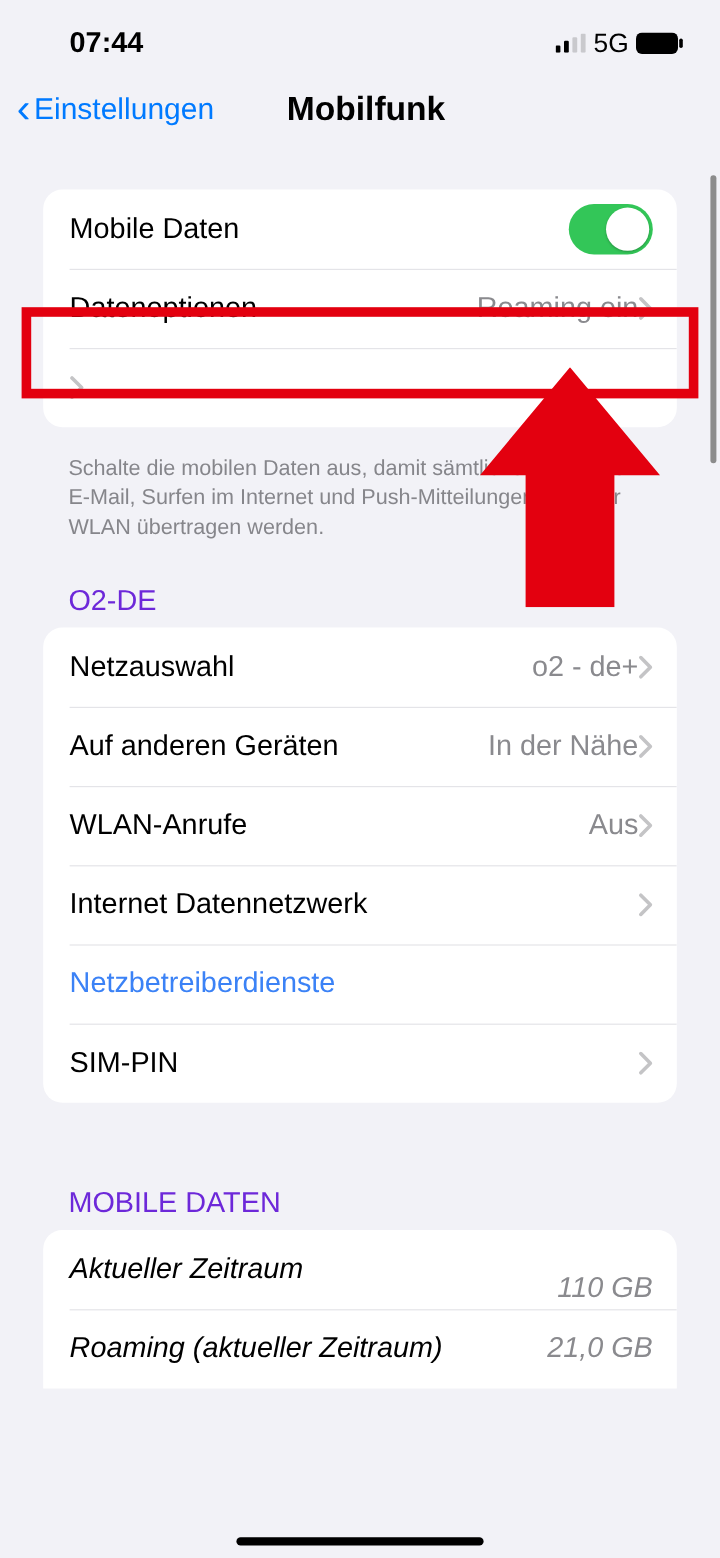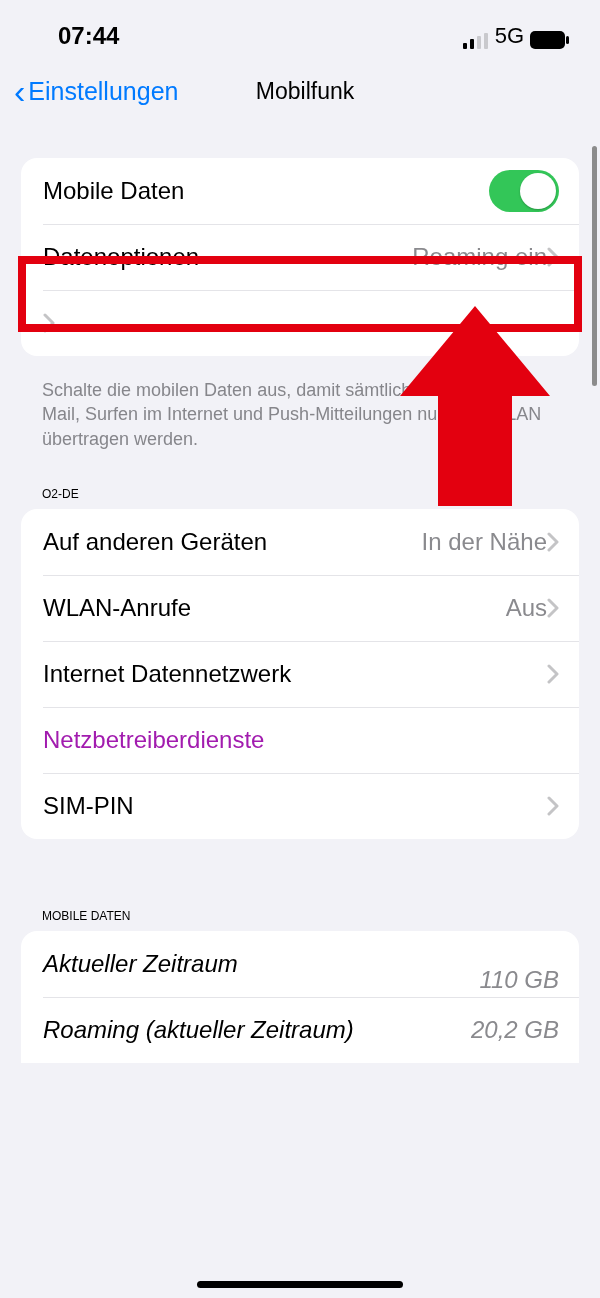--- a/index.html
+++ b/index.html
@@ -17,68 +17,68 @@
   
   .status-bar {
     display: flex;
     justify-content: space-between;
     align-items: center;
     padding: 14px 30px 0 58px;
     height: 58px;
     font-size: 24px;
     font-weight: 700;
   }
-  .status-right { display: flex; align-items: flex-end; gap: 6px; }
+  .status-right { display: flex; align-items: center; gap: 6px; }
   .status-right svg { display: block; }
 
   
   .nav-bar {
     position: relative;
     height: 66px;
     display: flex;
     align-items: center;
     justify-content: center;
   }
   .nav-title {
-    font-size: 23px;
-    font-weight: 400;
+    font-size: 28px;
+    font-weight: 700;
     margin-left: 10px;
   }
   .nav-back {
     position: absolute;
     left: 14px;
     top: 50%;
     transform: translateY(-50%);
     display: flex;
     align-items: center;
     color: #007aff;
     font-size: 25px;
     font-weight: 400;
     cursor: pointer;
   }
   .nav-back .chev { font-size: 34px; margin-right: 3px; line-height: 1; }
 
-  .content { padding: 34px 21px 0; }
+  .content { padding: 34px 36px 0; }
 
   .group {
     background: #fff;
     border-radius: 16px;
     overflow: hidden;
     margin-bottom: 14px;
   }
   .group-footer {
     font-size: 18px;
     color: #86868b;
     padding: 8px 21px 0 21px;
     line-height: 1.35;
     margin-bottom: 36px;
   }
   .group-header {
-    font-size: 12px;
-    color: #000000;
+    font-size: 24px;
+    color: #6d28d9;
     padding: 0 21px 8px 21px;
     text-transform: none;
   }
 
   .row {
     display: flex;
     align-items: center;
     min-height: 66px;
     padding: 0 20px 0 22px;
     font-size: 24px;
@@ -88,21 +88,21 @@
     content: "";
     position: absolute;
     left: 22px;
     right: 0;
     top: 0;
     height: 1px;
     background: #e4e4e8;
   }
   .row .label { flex: 1; color: #000; }
   .row .detail { color: #8a8a8e; font-size: 24px; }
-  .row .link-label { color: #a21caf; flex: 1; }
+  .row .link-label { color: #3b82f6; flex: 1; }
 
   .chevron-right {
     width: 12px;
     height: 20px;
   }
   .chevron-right path { stroke: #c4c4c6; stroke-width: 3; fill: none; stroke-linecap: round; stroke-linejoin: round; }
 
   
   .toggle {
     width: 70px;
@@ -208,20 +208,27 @@
       <svg class="chevron-right" viewBox="0 0 12 20">
           <path d="M2 2 L10 10 L2 18"></path>
         </svg>
     </div>
   </div>
   <div class="group-footer">Schalte die mobilen Daten aus, damit sämtliche Daten wie E-Mail, Surfen im Internet und Push-Mitteilungen nur über WLAN übertragen werden.</div>
 
   <div class="group-header">O2-DE</div>
   <div class="group">
     <div class="row">
+      <span class="label">Netzauswahl</span>
+      <span class="detail">o2 - de+</span>
+      <svg class="chevron-right" viewBox="0 0 12 20">
+          <path d="M2 2 L10 10 L2 18"></path>
+        </svg>
+    </div>
+    <div class="row">
       <span class="label">Auf anderen Geräten</span>
       <span class="detail">In der Nähe</span>
       <svg class="chevron-right" viewBox="0 0 12 20">
           <path d="M2 2 L10 10 L2 18"></path>
         </svg>
     </div>
     <div class="row">
       <span class="label">WLAN-Anrufe</span>
       <span class="detail">Aus</span>
       <svg class="chevron-right" viewBox="0 0 12 20">
@@ -251,21 +258,21 @@
   <div style="height:28px"></div>
 
   <div class="group-header">MOBILE DATEN</div>
   <div class="group" style="border-bottom-left-radius:0;border-bottom-right-radius:0;font-style:italic;">
     <div class="row">
       <span class="label">Aktueller Zeitraum</span>
       <span class="detail" style="margin-right:0;margin-top:32px;">110 GB</span>
     </div>
     <div class="row">
       <span class="label">Roaming (aktueller Zeitraum)</span>
-      <span class="detail" style="margin-right:0;">20,2 GB</span>
+      <span class="detail" style="margin-right:0;">21,0 GB</span>
     </div>
   </div>
 
 </div>
 
 <div class="highlight-frame" style="left:18px; top:256px; width:564px; height:76px;"></div>
 
 <svg class="big-arrow" width="150" height="200" style="left:400px; top:306px;" viewBox="0 0 150 200">
   <polygon points="75,0 150,90 112,90 112,200 38,200 38,90 0,90" fill="#e3000f"></polygon>
 </svg>

